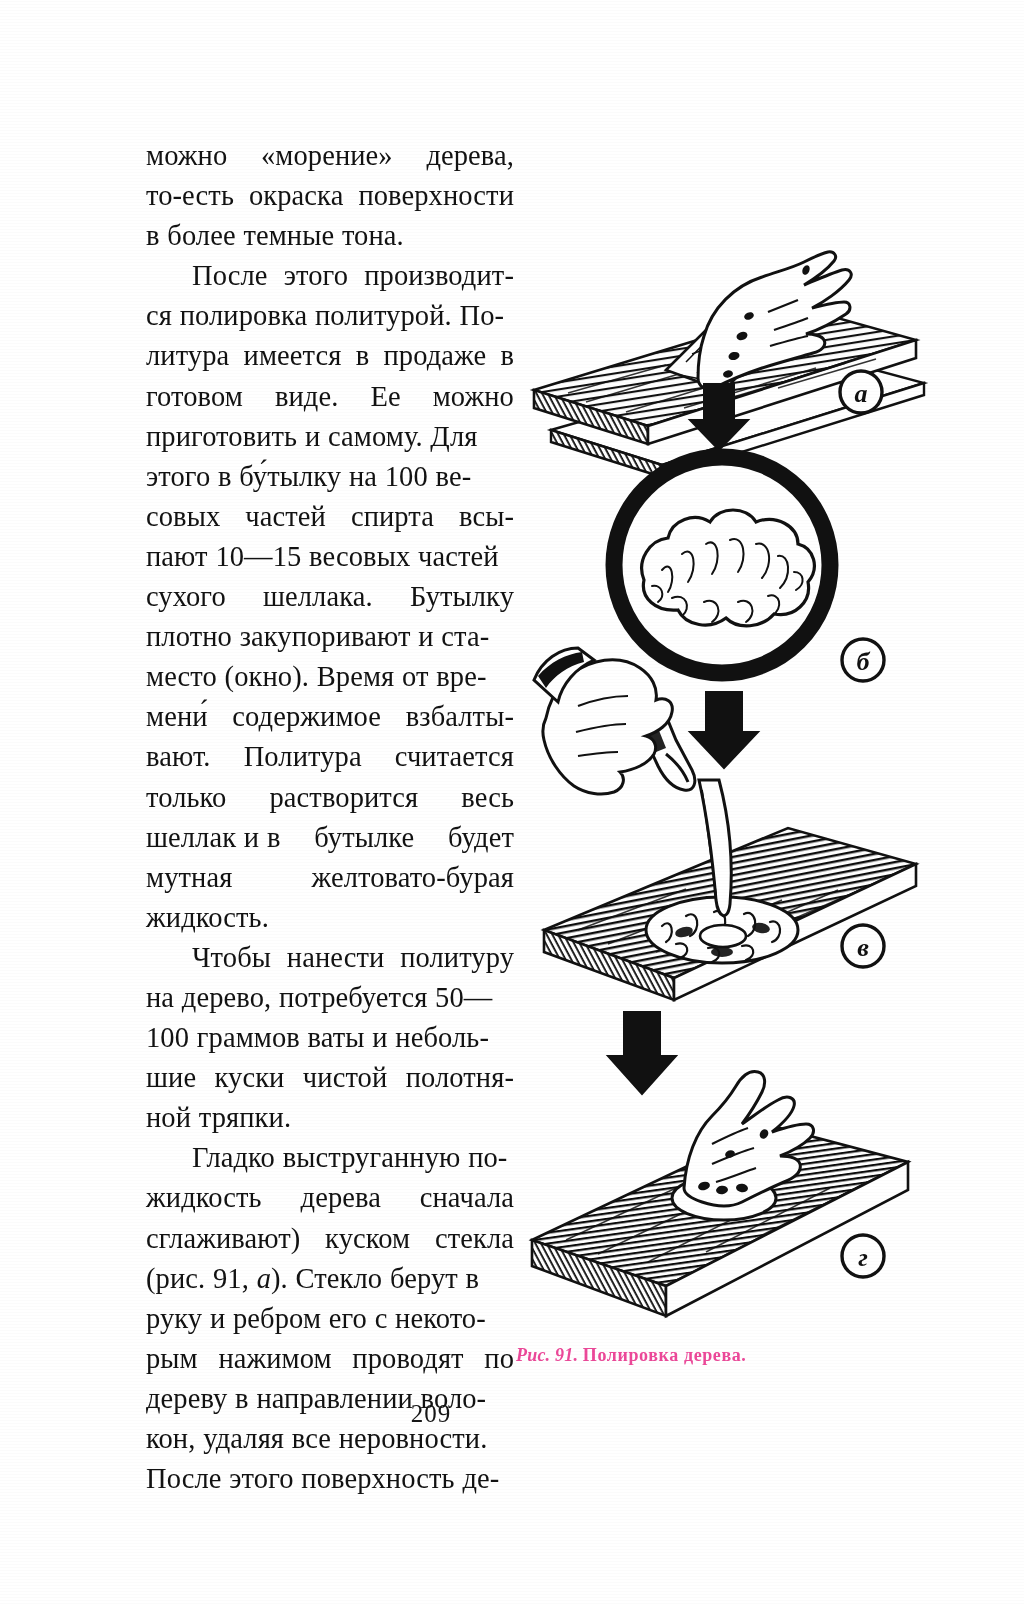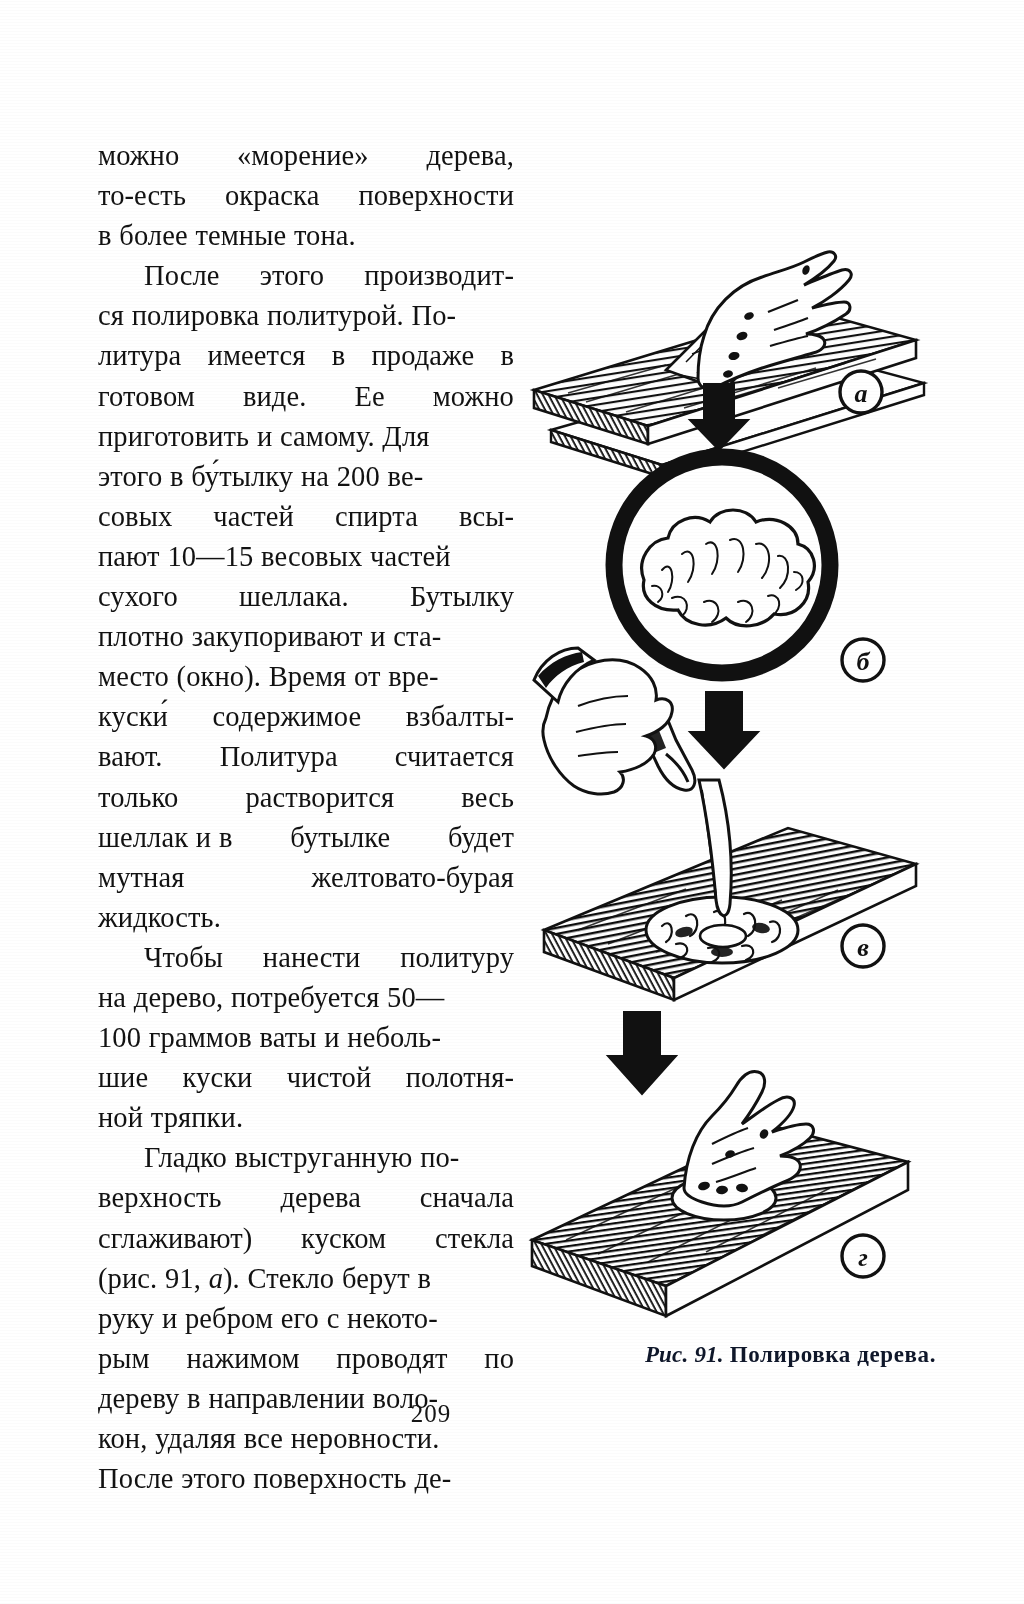--- a/index.html
+++ b/index.html
@@ -44,20 +44,21 @@
     display: block;
     white-space: pre;
     text-align: justify;
     text-align-last: justify;
   }
   
   .ln {
     display: flex !important;
     justify-content: space-between;
     white-space: normal;
+    margin-left: 48px;
   }
   .ln.last { justify-content: flex-start; }
   .ln > span { white-space: pre; }
   .ln.indent { padding-left: 0; }
   .ln.indent > span:first-child { margin-left: 46px; }
   .it { font-style: italic; }
 
   
   #figure {
     position: absolute;
@@ -66,24 +67,24 @@
     width: 420px;
     height: 1200px;
   }
   #figure svg { display: block; }
 
   #figure-caption {
     position: absolute;
     left: 516px;
     top: 1340px;
     width: 420px;
-    text-align: right;
-    font-size: 23px;
+    text-align: left;
+    font-size: 18px;
     line-height: 30px;
-    color: #0f172a;
+    color: #ec4899;
     letter-spacing: 0.2px;
   }
   #figure-caption .capnum { font-style: italic; font-weight: 600; }
   #figure-caption .captxt { font-weight: 600; letter-spacing: 0.6px; }
 
   
   #folio {
     position: absolute;
     left: 0;
     top: 1400px;
@@ -114,43 +115,43 @@
         <span class="ln"><span>можно</span><span>«морение»</span><span>дерева,</span></span>
         <span class="ln"><span>то-есть</span><span>окраска</span><span>поверхности</span></span>
         <span class="ln last"><span>в более темные тона.</span></span>
       </p>
       <p class="para">
         <span class="ln indent"><span>После</span><span>этого</span><span>производит-</span></span>
         <span class="ln last"><span>ся полировка политурой. По-</span></span>
         <span class="ln"><span>литура</span><span>имеется</span><span>в</span><span>продаже</span><span>в</span></span>
         <span class="ln"><span>готовом</span><span>виде.</span><span>Ее</span><span>можно</span></span>
         <span class="ln last"><span>приготовить и самому. Для</span></span>
-        <span class="ln last"><span>этого в бу́тылку на 200 ве-</span></span>
+        <span class="ln last"><span>этого в бу́тылку на 100 ве-</span></span>
         <span class="ln"><span>совых</span><span>частей</span><span>спирта</span><span>всы-</span></span>
         <span class="ln last"><span>пают 10—15 весовых частей</span></span>
         <span class="ln"><span>сухого</span><span>шеллака.</span><span>Бутылку</span></span>
         <span class="ln last"><span>плотно закупоривают и ста-</span></span>
         <span class="ln last"><span>место (окно). Время от вре-</span></span>
-        <span class="ln"><span>куски́</span><span>содержимое</span><span>взбалты-</span></span>
+        <span class="ln"><span>мени́</span><span>содержимое</span><span>взбалты-</span></span>
         <span class="ln"><span>вают.</span><span>Политура</span><span>считается</span></span>
         <span class="ln"><span>только</span><span>растворится</span><span>весь</span></span>
         <span class="ln"><span>шеллак и в</span><span>бутылке</span><span>будет</span></span>
         <span class="ln"><span>мутная</span><span>желтовато-бурая</span></span>
         <span class="ln last"><span>жидкость.</span></span>
       </p>
       <p class="para">
         <span class="ln indent"><span>Чтобы</span><span>нанести</span><span>политуру</span></span>
         <span class="ln last"><span>на дерево, потребуется 50—</span></span>
         <span class="ln last"><span>100 граммов ваты и неболь-</span></span>
         <span class="ln"><span>шие</span><span>куски</span><span>чистой</span><span>полотня-</span></span>
         <span class="ln last"><span>ной тряпки.</span></span>
       </p>
       <p class="para">
         <span class="ln indent last"><span>Гладко выструганную по-</span></span>
-        <span class="ln"><span>верхность</span><span>дерева</span><span>сначала</span></span>
+        <span class="ln"><span>жидкость</span><span>дерева</span><span>сначала</span></span>
         <span class="ln"><span>сглаживают)</span><span>куском</span><span>стекла</span></span>
         <span class="ln last"><span>(рис. 91, <i class="it">а</i>). Стекло берут в</span></span>
         <span class="ln last"><span>руку и ребром его с некото-</span></span>
         <span class="ln"><span>рым</span><span>нажимом</span><span>проводят</span><span>по</span></span>
         <span class="ln last"><span>дереву в направлении воло-</span></span>
         <span class="ln last"><span>кон, удаляя все неровности.</span></span>
         <span class="ln last"><span>После этого поверхность де-</span></span>
       </p>
     </div>
 

